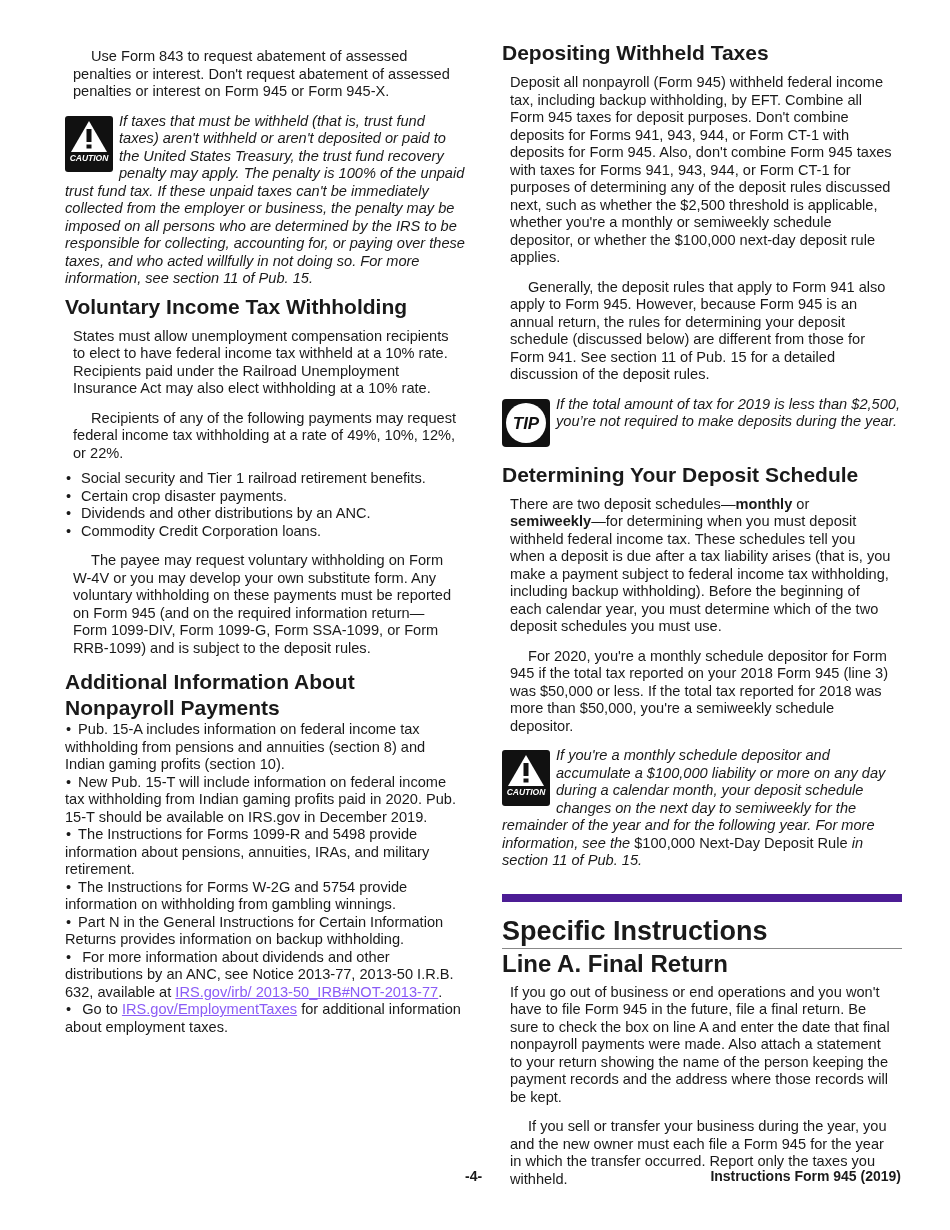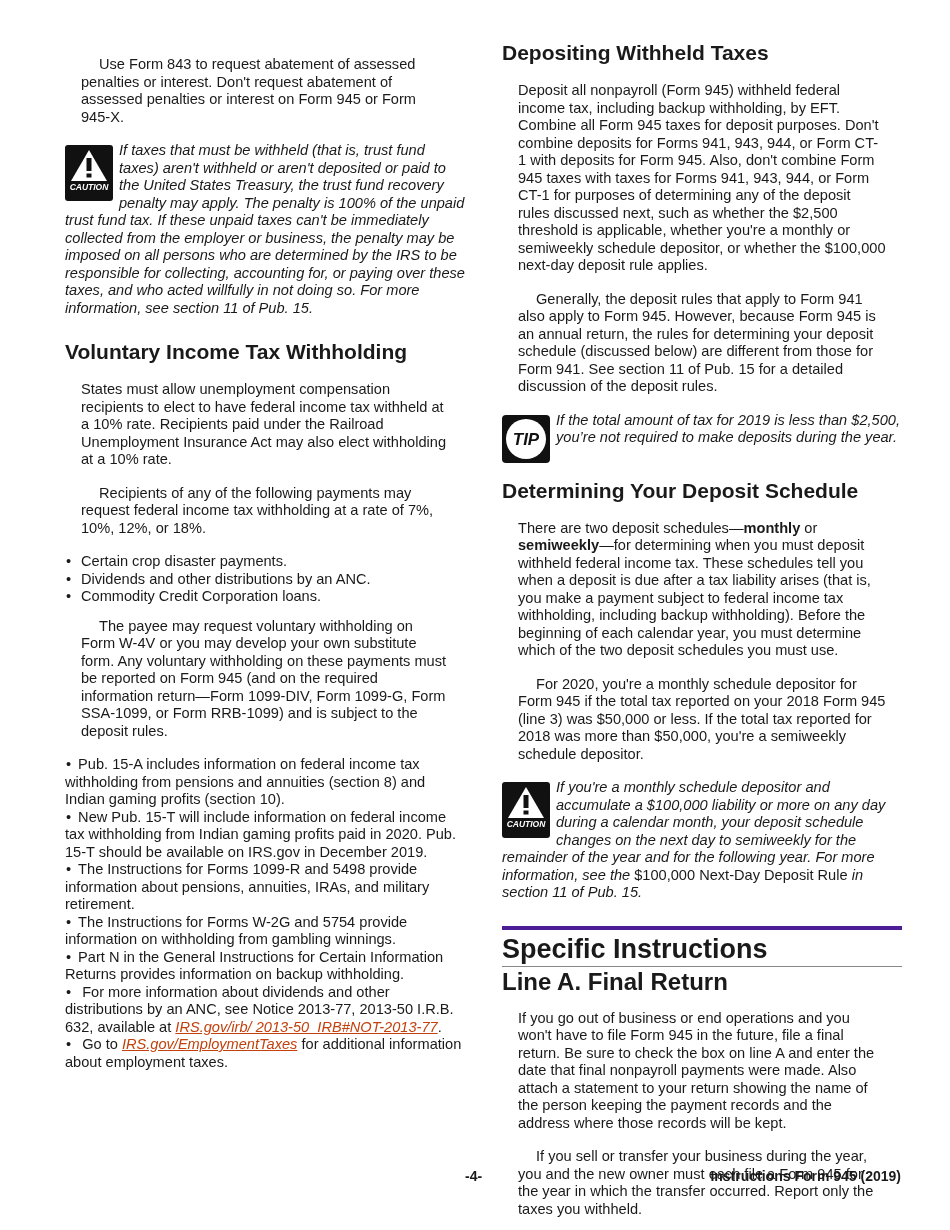--- a/index.html
+++ b/index.html
@@ -3,45 +3,45 @@
 <meta charset="utf-8">
 <style>
   html, body { margin: 0; padding: 0; background: #ffffff; }
   body {
     width: 950px; height: 1230px; position: relative; overflow: hidden;
     font-family: "Liberation Sans", sans-serif; color: #1a1a1a;
   }
   .col { position: absolute; top: 40px; }
   .col-left { left: 65px; width: 400px; }
   .col-right { left: 502px; width: 400px; }
-  p { margin: 16px; font-size: 14.6px; line-height: 17.5px; }
+  p { margin: 8px; font-size: 14.6px; line-height: 17.5px; }
   .indent { text-indent: 18px; }
   .gap { margin-top: 12px; }
   h2 {
     font-size: 21px; font-weight: bold; margin: 0; line-height: 26px; color: #1a1a1a;
   }
   h1.section {
     font-size: 27px; font-weight: bold; margin: 0; line-height: 32px;
-    border-top: 4px solid #4c1d95; padding-top: 3px;
+    border-top: 8px solid #4c1d95; padding-top: 13px;
     border-bottom: 1px solid #888; padding-bottom: 1px;
   }
   h3 { font-size: 24px; font-weight: bold; margin: 2px 0 2px 0; line-height: 25px; }
   .bullets { list-style: none; margin: 0; padding: 0; }
   .bullets li { font-size: 14.6px; line-height: 17.5px; position: relative; padding-left: 16px; }
   .bullets li::before { content: "•"; position: absolute; left: 1px; top: 0; }
   .bullets.wrapped li { padding-left: 0; }
   .bullets.wrapped li::before { position: static; margin-right: 7px; margin-left: 1px; }
   .note { font-style: italic; font-size: 14.6px; line-height: 17.5px; }
   .note .icon { float: left; margin: 3px 6px 0 0; }
   .caution-icon {
     width: 48px; height: 56px; background: #111; border-radius: 3px; position: relative;
   }
   .caution-icon svg { display: block; }
   .tip-icon { width: 48px; height: 48px; background: #111; border-radius: 4px; }
-  a.link { color: #c2410c; text-decoration: underline; font-style: italic; }
+  a.link { color: #8b5cf6; text-decoration: underline; }
   .upright { font-style: normal; text-align: center; }
   .footer { position: absolute; top: 1168px; font-size: 14px; font-weight: bold; }
   .footer-page { left: 465px; }
   .footer-title { right: 49px; }
 </style>
 </head>
 <body>
 
 <div class="col col-left">
   <p class="indent">Use Form 843 to request abatement of assessed penalties or interest. Don't request abatement of assessed penalties or interest on Form 945 or Form 945-X.</p>
@@ -52,30 +52,32 @@
         <polygon points="24,5 42,36 6,36" fill="#fff"></polygon>
         <rect x="21.5" y="13" width="5" height="13" fill="#111"></rect>
         <rect x="21.5" y="28.5" width="5" height="4" fill="#111"></rect>
         <rect x="2" y="37" width="44" height="9" fill="#111"></rect>
         <text x="24" y="45" text-anchor="middle" font-family="Liberation Sans, sans-serif" font-weight="bold" font-size="8.5" fill="#fff">CAUTION</text>
       </svg>
     </div>
     <span>If taxes that must be withheld (that is, trust fund taxes) aren't withheld or aren't deposited or paid to the United States Treasury, the trust fund recovery penalty may apply. The penalty is 100% of the unpaid trust fund tax. If these unpaid taxes can't be immediately collected from the employer or business, the penalty may be imposed on all persons who are determined by the IRS to be responsible for collecting, accounting for, or paying over these taxes, and who acted willfully in not doing so. For more information, see section 11 of Pub. 15.</span>
   </div>
 
-  <h2 class="gap" style="margin-top:22px">Voluntary Income Tax Withholding</h2>
+  <h2 class="gap" style="margin-top:6px">Voluntary Income Tax Withholding</h2>
   <p>States must allow unemployment compensation recipients to elect to have federal income tax withheld at a 10% rate. Recipients paid under the Railroad Unemployment Insurance Act may also elect withholding at a 10% rate.</p>
-  <p class="indent gap">Recipients of any of the following payments may request federal income tax withholding at a rate of 7%, 10%, 12%, or 18%.</p>
+  <p class="indent gap">Recipients of any of the following payments may request federal income tax withholding at a rate of 49%, 10%, 12%, or 22%.</p>
   <ul class="bullets">
+    <li>Social security and Tier 1 railroad retirement benefits.</li>
     <li>Certain crop disaster payments.</li>
     <li>Dividends and other distributions by an ANC.</li>
     <li>Commodity Credit Corporation loans.</li>
   </ul>
   <p class="indent gap">The payee may request voluntary withholding on Form W-4V or you may develop your own substitute form. Any voluntary withholding on these payments must be reported on Form 945 (and on the required information return—Form 1099-DIV, Form 1099-G, Form SSA-1099, or Form RRB-1099) and is subject to the deposit rules.</p>
 
+  <h2 style="margin-top:12px">Additional Information About Nonpayroll Payments</h2>
   <ul class="bullets wrapped">
     <li>Pub. 15-A includes information on federal income tax withholding from pensions and annuities (section 8) and Indian gaming profits (section 10).</li>
     <li>New Pub. 15-T will include information on federal income tax withholding from Indian gaming profits paid in 2020. Pub. 15-T should be available on IRS.gov in December 2019.</li>
     <li>The Instructions for Forms 1099-R and 5498 provide information about pensions, annuities, IRAs, and military retirement.</li>
     <li>The Instructions for Forms W-2G and 5754 provide information on withholding from gambling winnings.</li>
     <li>Part N in the General Instructions for Certain Information Returns provides information on backup withholding.</li>
     <li>
       <span>For more information about dividends and other distributions by an ANC, see Notice 2013-77, 2013-50 I.R.B. 632, available at </span><a class="link" href="#">IRS.gov/irb/ 2013-50_IRB#NOT-2013-77</a><span>.</span>
     </li>
     <li>

